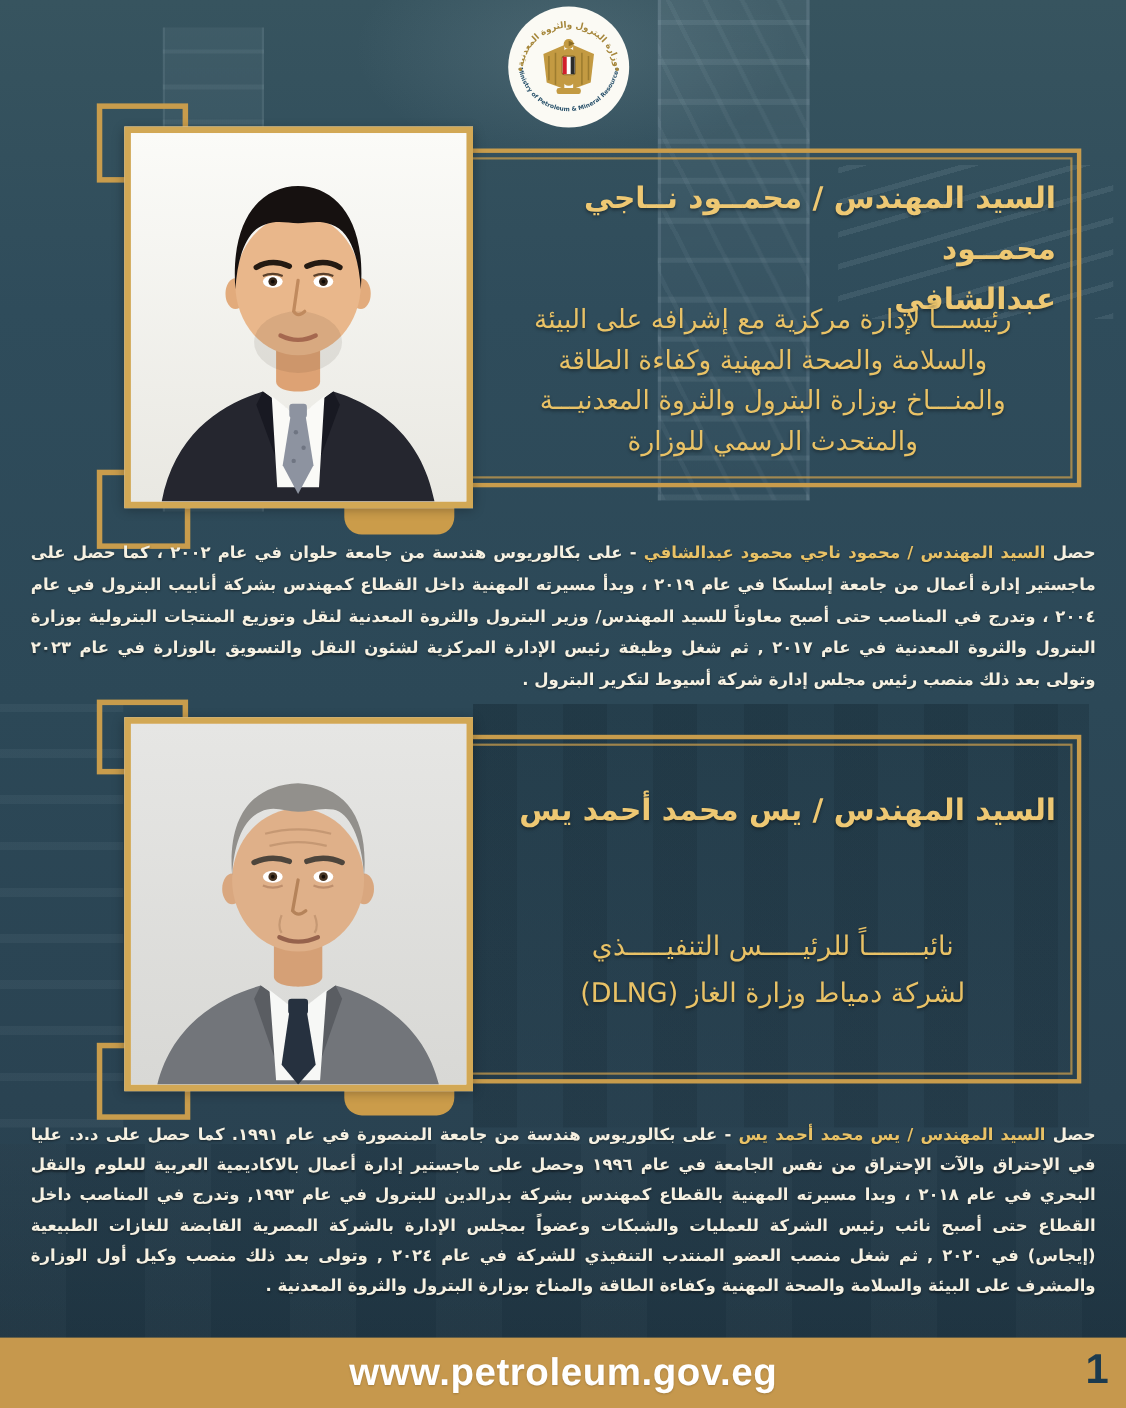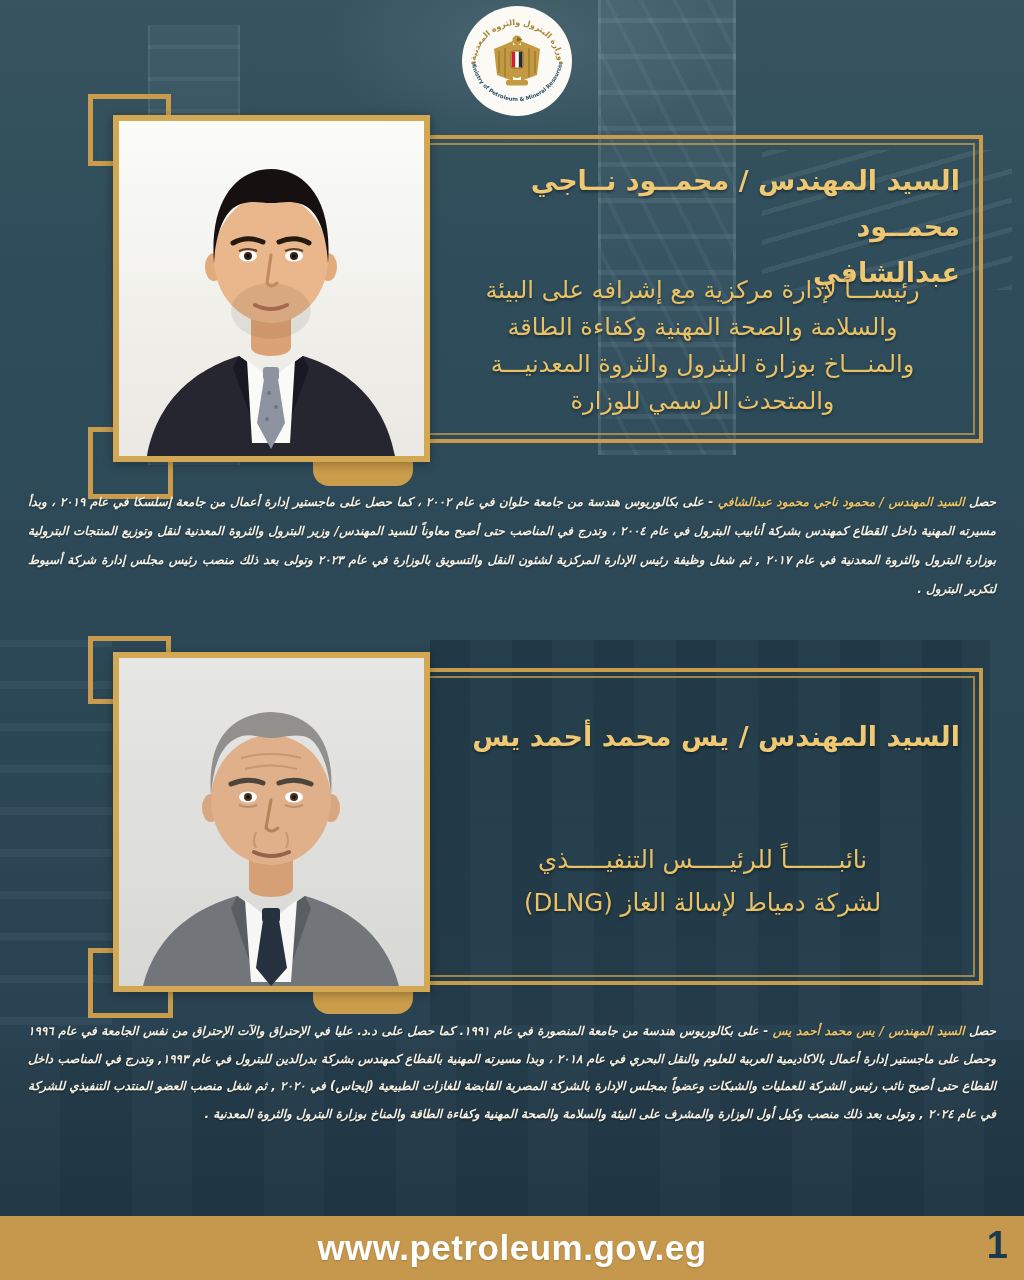--- a/index.html
+++ b/index.html
@@ -35,23 +35,23 @@
   .frame::after{content:"";position:absolute;inset:4px;border:2px solid rgba(200,156,76,.75);}
   .photo{position:absolute;border:6px solid #d2a855;box-sizing:border-box;background:#f2f1ee;
          z-index:3;box-shadow:0 2px 10px rgba(0,0,0,.30);}
   .photo svg{display:block;width:100%;height:100%;}
   .tab{position:absolute;background:#cb9c4a;border-radius:0 0 16px 16px;z-index:2;}
   
   .name{position:absolute;z-index:4;color:#eec873;font-weight:bold;font-size:27px;line-height:46px;
         text-align:right;direction:rtl;white-space:pre-line;text-shadow:0 2px 3px rgba(0,0,0,.38);}
   .role{position:absolute;z-index:4;color:#e9c266;font-weight:normal;font-size:24px;line-height:37px;
         text-align:center;direction:rtl;white-space:pre-line;text-shadow:0 2px 3px rgba(0,0,0,.38);}
-  .bio{position:absolute;z-index:4;color:#f6f1e2;font-weight:bold;font-size:12px;line-height:29px;
+  .bio{position:absolute;z-index:4;color:#f6f1e2;font-weight:bold;font-size:15px;line-height:29px;
        text-align:justify;text-align-last:right;direction:rtl;margin:0;
-       text-shadow:0 1px 2px rgba(0,0,0,.45);font-style:italic;}
+       text-shadow:0 1px 2px rgba(0,0,0,.45);}
   .bio .gold{color:#e9c266;}
   .role2{line-height:43px;font-size:24.5px;}
   .bio2{line-height:27.5px;}
   
   .logo{position:absolute;left:461px;top:5px;width:112px;height:112px;z-index:4;}
   
   .footer{position:absolute;left:0;top:1216px;width:1024px;height:64px;background:#c6984d;z-index:5;
           display:flex;align-items:center;justify-content:center;}
   .footer .url{font-family:"Liberation Sans",sans-serif;font-weight:bold;font-size:35px;color:#ffffff;
                letter-spacing:.5px;text-shadow:0 1px 2px rgba(0,0,0,.18);}
@@ -199,21 +199,21 @@
         <path d="M126 111 Q152 104 178 111" stroke="rgba(140,95,65,.30)" stroke-width="2" fill="none"></path>
         <path d="M152 142 L147 170 Q152 176 159 170" stroke="#b5835a" stroke-width="3" fill="none" stroke-linecap="round"></path>
         <path d="M135 194 Q152 202 170 194" stroke="#96624c" stroke-width="4" fill="none" stroke-linecap="round"></path>
         <path d="M137 174 Q133 184 137 190" stroke="rgba(140,95,65,.30)" stroke-width="2" fill="none"></path>
         <path d="M167 174 Q171 184 167 190" stroke="rgba(140,95,65,.30)" stroke-width="2" fill="none"></path>
       </svg>
     </div>
 
     <div class="name" style="left:440px;top:714px;width:520px;">السيد المهندس / يس محمد أحمد يس</div>
     <div class="role role2" style="left:450px;top:838px;width:505px;">نائبـــــــاً للرئيـــــس التنفيـــــذي
-لشركة دمياط لإسالة الغاز (DLNG)</div>
+لشركة دمياط وزارة الغاز (DLNG)</div>
   </div>
 
   <p class="bio bio2" style="left:28px;top:1018px;width:968px;"><span>حصل </span><span class="gold">السيد المهندس / يس محمد أحمد يس</span><span> - على بكالوريوس هندسة من جامعة المنصورة في عام ١٩٩١. كما حصل على د.د. عليا في الإحتراق والآت الإحتراق من نفس الجامعة في عام ١٩٩٦ وحصل على ماجستير إدارة أعمال بالاكاديمية العربية للعلوم والنقل البحري في عام ٢٠١٨ ، وبدا مسيرته المهنية بالقطاع كمهندس بشركة بدرالدين للبترول في عام ١٩٩٣, وتدرج في المناصب داخل القطاع حتى أصبح نائب رئيس الشركة للعمليات والشبكات وعضواً بمجلس الإدارة بالشركة المصرية القابضة للغازات الطبيعية (إيجاس) في ٢٠٢٠ , ثم شغل منصب العضو المنتدب التنفيذي للشركة في عام ٢٠٢٤ , وتولى بعد ذلك منصب وكيل أول الوزارة والمشرف على البيئة والسلامة والصحة المهنية وكفاءة الطاقة والمناخ بوزارة البترول والثروة المعدنية .</span></p>
 
   <div class="footer">
     <span class="url">www.petroleum.gov.eg</span>
     <span class="pnum">1</span>
   </div>
 
 </div>

